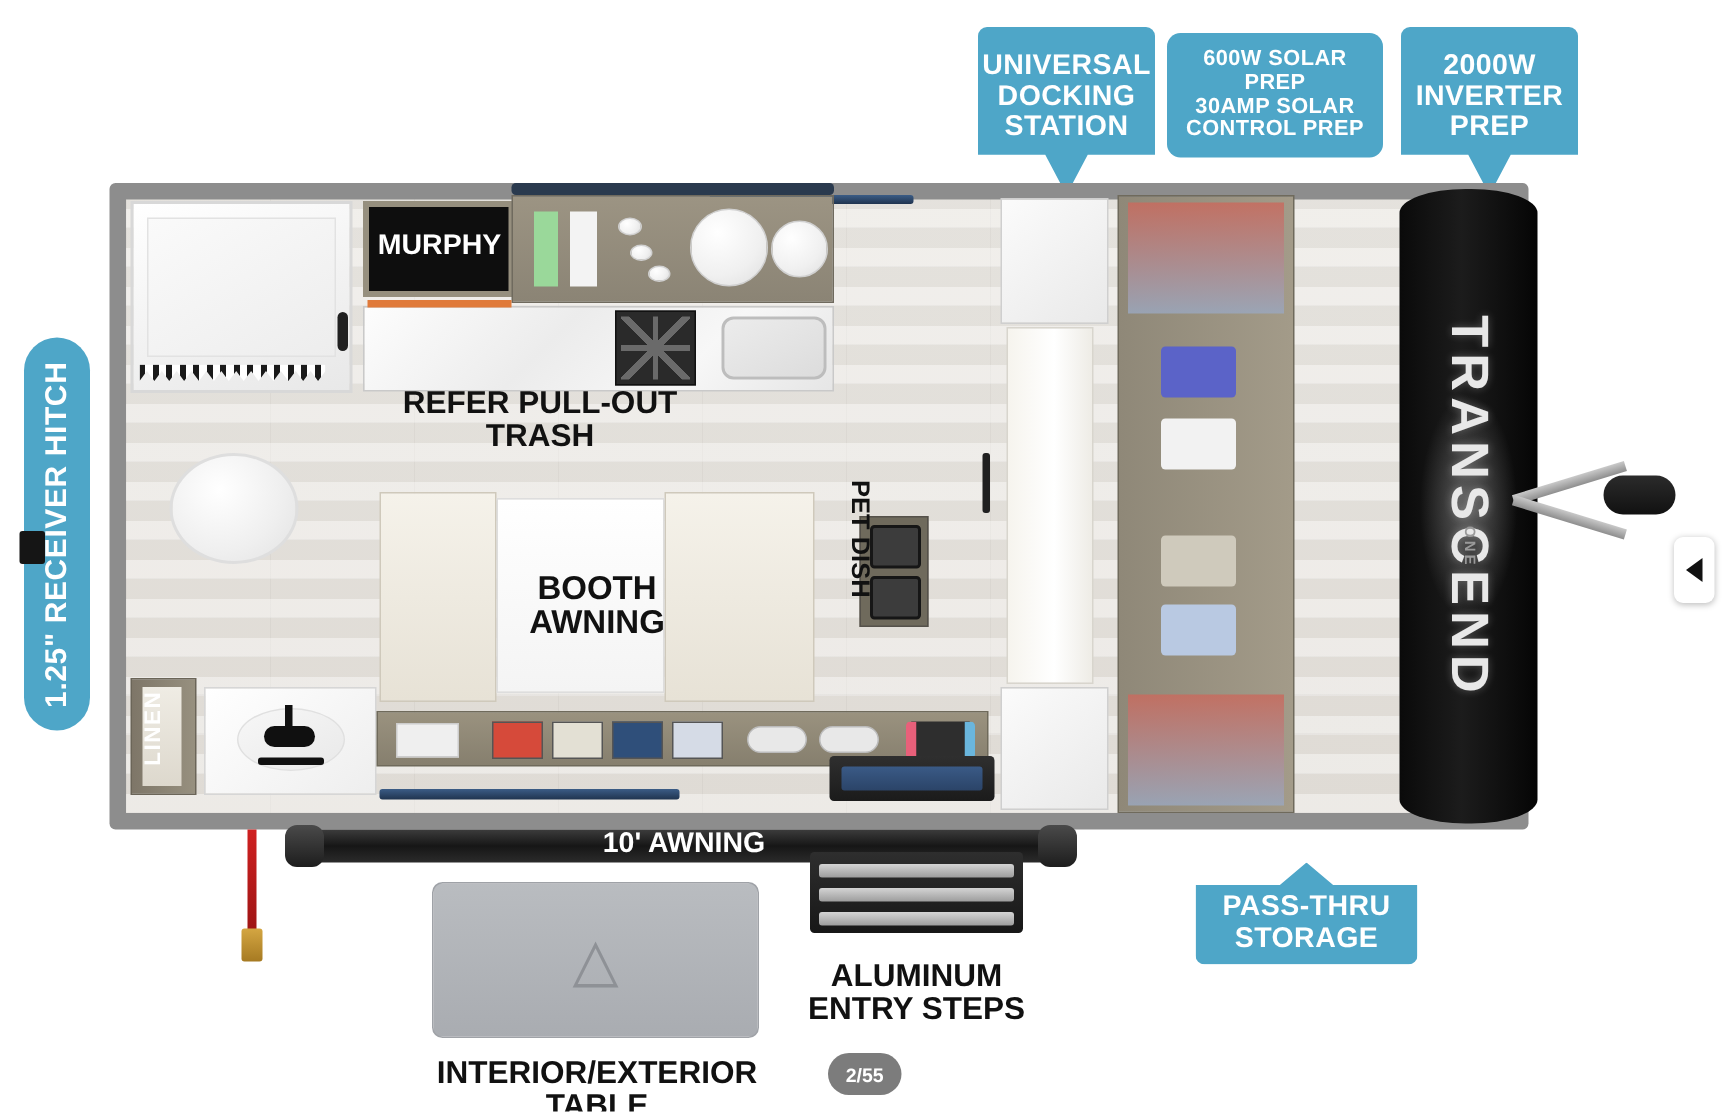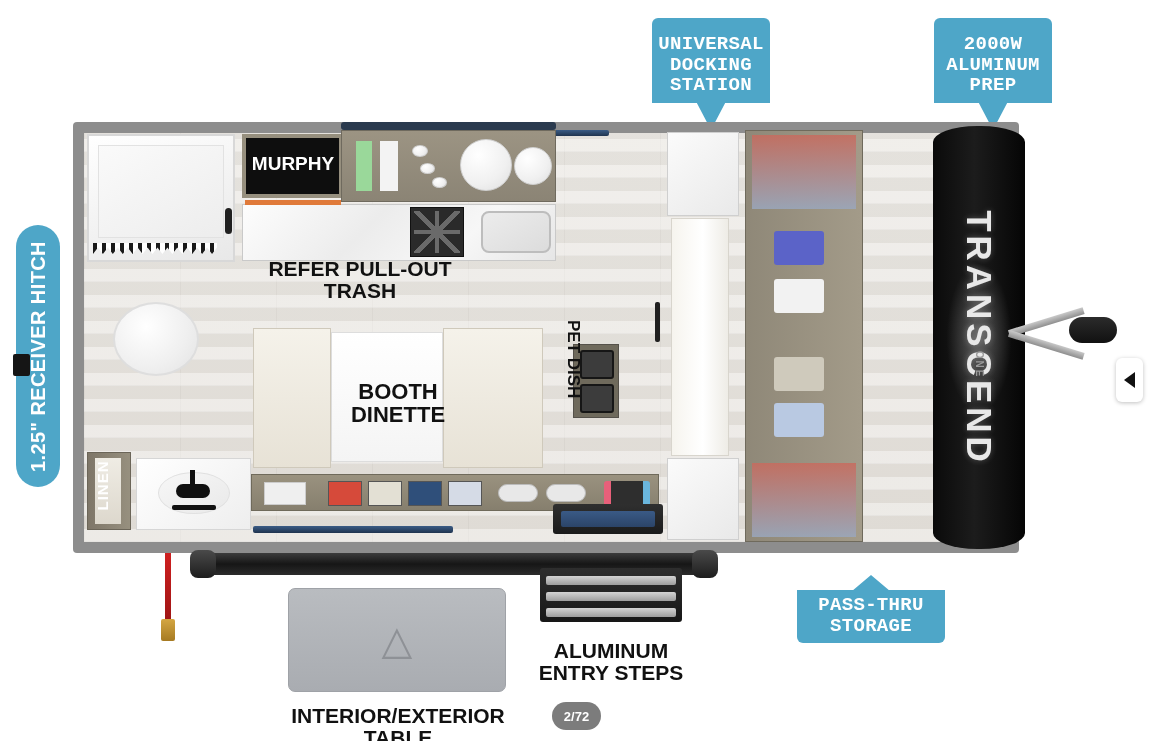--- a/index.html
+++ b/index.html
@@ -8,21 +8,21 @@
 
   #stage { position:relative; width:1153px; height:741px; background:#fff; }
 
   
   .badge {
     position:absolute; background:#4ea6c8; color:#fff; text-align:center;
     font-weight:bold; letter-spacing:.3px; line-height:1.08;
     display:flex; align-items:center; justify-content:center;
     border-radius:6px; padding:6px 8px;
   }
-  .badge span { display:block; white-space:pre-line;font-family:Liberation Mono, monospace; }
+  .badge span { display:block; white-space:pre-line; }
   .badge.down  { clip-path: polygon(0 0,100% 0,100% 76%,62% 76%,50% 100%,38% 76%,0 76%); padding-bottom:24px;}
   .badge.up    { clip-path: polygon(50% 0,62% 22%,100% 22%,100% 100%,0 100%,0 22%,38% 22%); padding-top:20px;}
   .badge.plain { border-radius:9px; }
 
   #badge-docking  { left:652px; top:18px;  width:118px; height:112px; font-size:19px; }
   #badge-solar    { left:778px; top:22px;  width:144px; height:83px;  font-size:14.5px; }
   #badge-inverter { left:934px; top:18px;  width:118px; height:112px; font-size:19px; }
   #badge-passthru { left:797px; top:575px; width:148px; height:68px;  font-size:19px; }
 
   #badge-hitch {
@@ -254,23 +254,28 @@
 </head>
 <body>
 
 <div id="stage">
 
   <div class="badge down" id="badge-docking">
     <span>UNIVERSAL
 DOCKING
 STATION</span>
   </div>
+  <div class="badge plain" id="badge-solar">
+    <span>600W SOLAR PREP
+30AMP SOLAR
+CONTROL PREP</span>
+  </div>
   <div class="badge down" id="badge-inverter">
     <span>2000W
-ALUMINUM
+INVERTER
 PREP</span>
   </div>
   <div class="badge up" id="badge-passthru">
     <span>PASS-THRU
 STORAGE</span>
   </div>
   <div id="badge-hitch">
     <span>1.25" RECEIVER HITCH</span>
   </div>
 
@@ -322,21 +327,21 @@
       <div id="ksink"></div>
     </div>
     <div style="position:absolute;left:172px;top:78px;width:96px;height:5px;background:#e07a3a;"></div>
 
     <div class="blk" id="dinette">
       <div class="seat" style="left:0;top:0;width:78px;height:140px;"></div>
       <div class="seat" style="left:190px;top:0;width:100px;height:140px;"></div>
       <div class="tbl"></div>
     </div>
     <div class="hlabel" id="dinette-txt" style="white-space:pre-line;">BOOTH
-DINETTE</div>
+AWNING</div>
 
     <div class="blk" id="shelf">
       <div style="position:absolute;left:12px;top:7px;width:42px;height:23px;background:#efefef;border:1px solid #ccc;"></div>
       <div class="game" style="left:76px;background:#d64a3a;"></div>
       <div class="game" style="left:116px;background:#e3e0d4;"></div>
       <div class="game" style="left:156px;background:#2f4f7a;"></div>
       <div class="game" style="left:196px;background:#d5dbe6;"></div>
       <div style="position:absolute;left:246px;top:9px;width:40px;height:18px;background:#e8e8e8;border-radius:9px;border:1px solid #bbb;"></div>
       <div style="position:absolute;left:294px;top:9px;width:40px;height:18px;background:#e8e8e8;border-radius:9px;border:1px solid #bbb;"></div>
       <div style="position:absolute;left:352px;top:6px;width:46px;height:25px;background:#2e2e2e;border-left:7px solid #e8607a;border-right:7px solid #6ab6dd;border-radius:3px;"></div>
@@ -381,20 +386,21 @@
   <div id="tongue">
     <div class="arm a1"></div>
     <div class="arm a2"></div>
     <div id="coupler"></div>
   </div>
 
   <div id="awning">
     <div class="cap" style="left:-6px;"></div>
     <div class="cap" style="right:-6px;"></div>
   </div>
+  <div id="awning-txt">10' AWNING</div>
 
   <div id="steps">
     <div class="s" style="top:8px;"></div>
     <div class="s" style="top:24px;"></div>
     <div class="s" style="top:40px;"></div>
   </div>
 
   <div id="lp">
       <div class="tip"></div>
     </div>
@@ -403,20 +409,20 @@
     <div class="compass">△</div>
   </div>
 
   <div class="blabel" id="lbl-table">INTERIOR/EXTERIOR TABLE</div>
   <div class="blabel" id="lbl-steps" style="white-space:pre-line;">ALUMINUM
 ENTRY STEPS</div>
   <div class="blabel" id="lbl-refer" style="white-space:pre-line;">REFER  PULL-OUT
 TRASH</div>
 
   <div id="page-pill">
-    <span>2/72</span>
+    <span>2/55</span>
   </div>
 
   <div id="nav-prev">
     <div class="tri"></div>
   </div>
 
 </div>
 
 </body></html>

